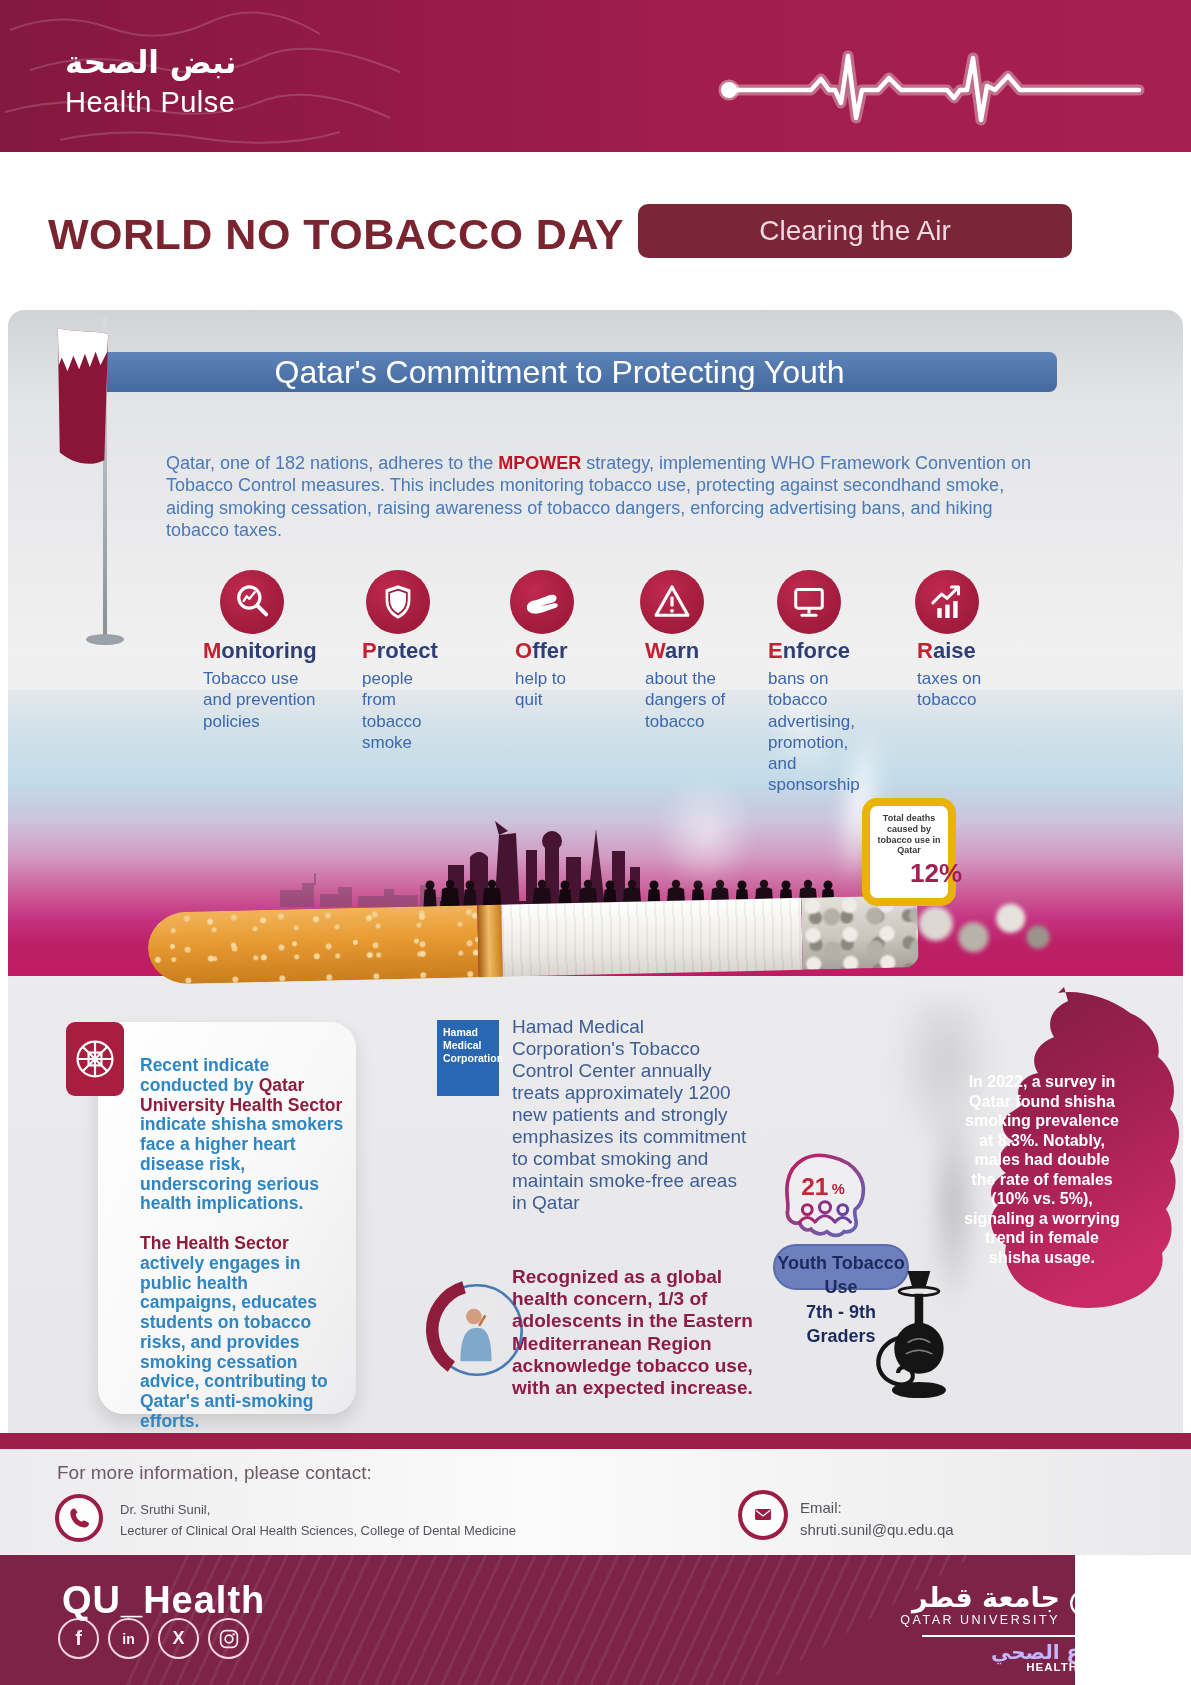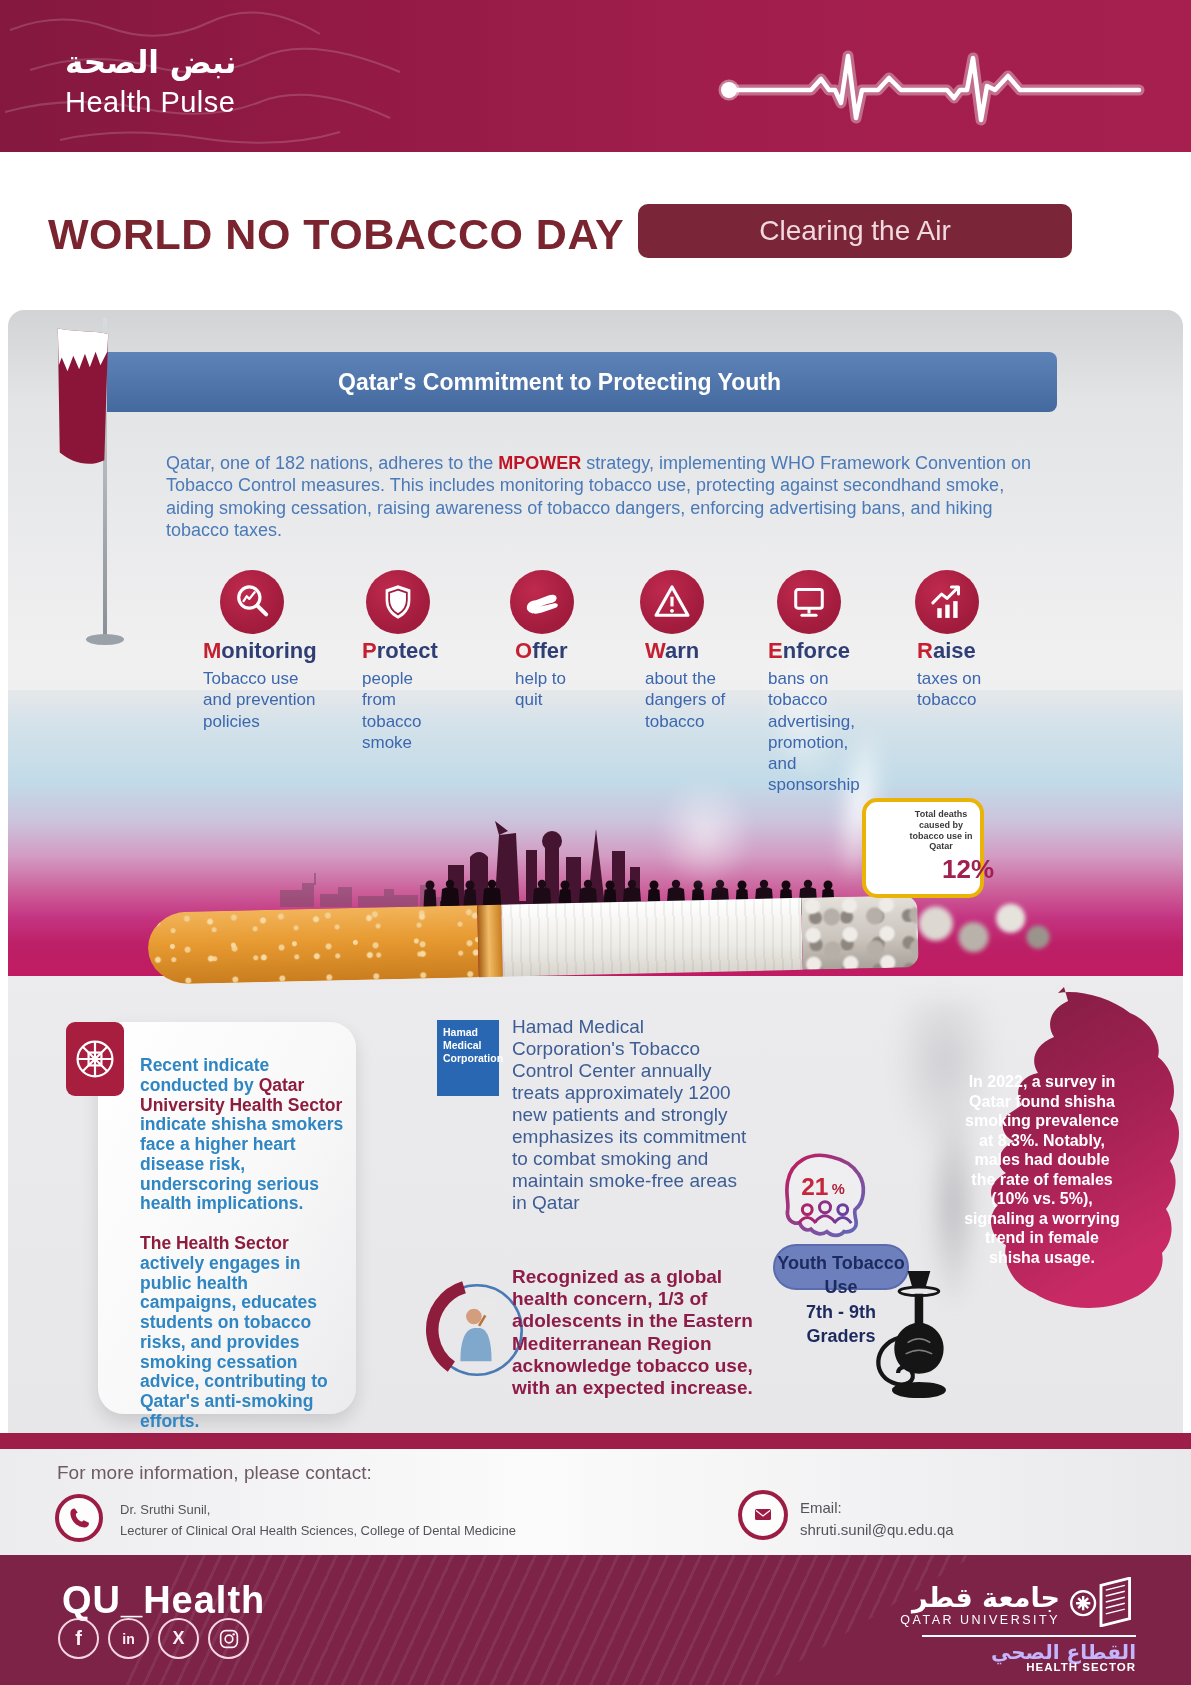--- a/index.html
+++ b/index.html
@@ -19,24 +19,24 @@
   
   #ttl{left:48px;top:210px;font-size:43px;font-weight:bold;color:#7a2430;letter-spacing:.5px;}
   #clr-badge{left:638px;top:204px;width:434px;height:54px;background:#7a2638;border-radius:10px;
              display:flex;align-items:center;justify-content:center;
              color:#f2d9df;font-size:28px;}
 
   
   #main{left:8px;top:310px;width:1175px;height:1123px;border-radius:16px 16px 0 0;overflow:hidden;
         background:linear-gradient(180deg,#d2d3d5 0%,#e3e4e6 8%,#f0f0f1 30%,#ebebed 62%,#e7e7e9 100%);}
 
-  #blue-banner{left:62px;top:352px;width:995px;height:60px;border-radius:8px;
+  #blue-banner{left:62px;top:352px;width:995px;height:40px;border-radius:8px;
                background:linear-gradient(180deg,#5d83b8,#44699f);
                display:flex;align-items:center;justify-content:center;
-               color:#fff;font-size:23px;font-weight:bold;z-index:3;}
+               color:#fff;font-size:32px;font-weight:normal;z-index:3;}
   #flagpole{left:103px;top:318px;width:4px;height:322px;background:linear-gradient(180deg,#d8dce0,#898f96);z-index:4;}
   #flagbase{left:86px;top:634px;width:38px;height:11px;border-radius:50%;background:#9aa1a8;z-index:4;}
   #flag{left:52px;top:320px;width:62px;height:172px;z-index:5;}
 
   #intro{left:166px;top:434px;width:875px;font-size:18px;line-height:1.24;color:#4a7ab8;z-index:3;}
   #intro .red{color:#c01426;font-weight:bold;}
 
   
   .mp-circle{position:absolute;top:570px;width:64px;height:64px;border-radius:50%;
              background:radial-gradient(circle at 38% 32%,#bf2a4e,#a01b3c 70%);
@@ -70,22 +70,22 @@
                      radial-gradient(circle at 70% 60%,#b5afa8 0 7px,transparent 10px),
                      radial-gradient(circle at 45% 75%,#8d8780 0 5px,transparent 8px),
                      linear-gradient(180deg,#e4e0da,#c9c3bc 60%,#a9a29a);
     background-size:37px 29px,43px 33px,31px 27px,100% 100%;}
   #cig-crumb{left:758px;top:-8px;width:150px;height:88px;filter:blur(1.5px);
     background:radial-gradient(circle at 20% 40%,#ddd8d2 0 14px,transparent 20px),
                radial-gradient(circle at 45% 60%,#b9b2aa 0 12px,transparent 18px),
                radial-gradient(circle at 70% 35%,#e6e2dc 0 12px,transparent 17px),
                radial-gradient(circle at 88% 62%,#9b948c 0 9px,transparent 14px);}
 
-  #stat12{left:862px;top:798px;width:78px;height:92px;background:#fff;border:4px solid #eab308;
-          border-radius:15px;z-index:6;text-align:center;padding-left:36px;}
+  #stat12{left:862px;top:798px;width:78px;height:92px;background:#fff;border:8px solid #eab308;
+          border-radius:15px;z-index:6;text-align:center;}
   #stat12 .lbl{margin:7px 5px 0;font-size:9px;line-height:1.2;font-weight:bold;color:#3a3a3a;}
   #stat12 .val{margin-top:2px;font-size:26px;font-weight:bold;color:#a02050;margin-left:40px;}
 
   
   #card{left:98px;top:1022px;width:258px;height:392px;border-radius:26px;
         background:linear-gradient(120deg,#ffffff 0%,#f8f8f9 55%,#ebebed 100%);
         box-shadow:0 8px 18px rgba(0,0,0,.13);z-index:2;}
   #qu-emblem{left:66px;top:1022px;width:58px;height:74px;background:#a81e3e;border-radius:9px;
              display:flex;align-items:center;justify-content:center;z-index:3;}
   #card-text{left:140px;top:1056px;width:205px;font-size:17.5px;font-weight:bold;line-height:1.13;
@@ -117,21 +117,21 @@
               background:linear-gradient(90deg,#ececee,#fbfbfc 45%,#e9e9eb);}
   #contact-h{left:57px;top:1462px;font-size:19px;color:#6e5a64;}
   .cicon{position:absolute;border:4px solid #9c1c44;border-radius:50%;background:#fdfdfd;
          display:flex;align-items:center;justify-content:center;}
   #phone-ic{left:55px;top:1494px;width:40px;height:40px;}
   #mail-ic{left:738px;top:1490px;width:42px;height:42px;}
   #contact-name{left:120px;top:1500px;font-size:13px;color:#55525a;line-height:1.6;}
   #contact-mail{left:800px;top:1497px;font-size:15px;color:#55525a;line-height:1.45;}
 
   
-  #footer{left:0;top:1555px;width:1191px;height:130px;background:#7c2347;overflow:hidden;}
+  #footer{left:0;top:1555px;width:1075px;height:130px;background:#7c2347;overflow:hidden;}
   #footer-stripes{left:120px;top:0;width:890px;height:130px;
      background:repeating-linear-gradient(115deg,rgba(255,255,255,.07) 0 3px,transparent 3px 15px);
      clip-path:polygon(6% 0,96% 0,72% 100%,0 100%);}
   #handle{left:62px;top:24px;font-size:38px;font-weight:bold;color:#fff;letter-spacing:1px;}
   #social{left:58px;top:63px;display:flex;gap:9px;}
   .soc{width:37px;height:37px;border-radius:50%;border:2.5px solid rgba(255,230,238,.92);
        display:flex;align-items:center;justify-content:center;color:#ffeef3;font-weight:bold;}
   #qulogo-ar{left:850px;top:27px;width:210px;text-align:right;font-size:27px;font-weight:bold;color:#fff;}
   #qulogo-en{left:850px;top:58px;width:210px;text-align:right;font-size:12.5px;color:#fff;letter-spacing:2.5px;}
   #qulogo-ic{left:1066px;top:22px;width:70px;height:50px;}

